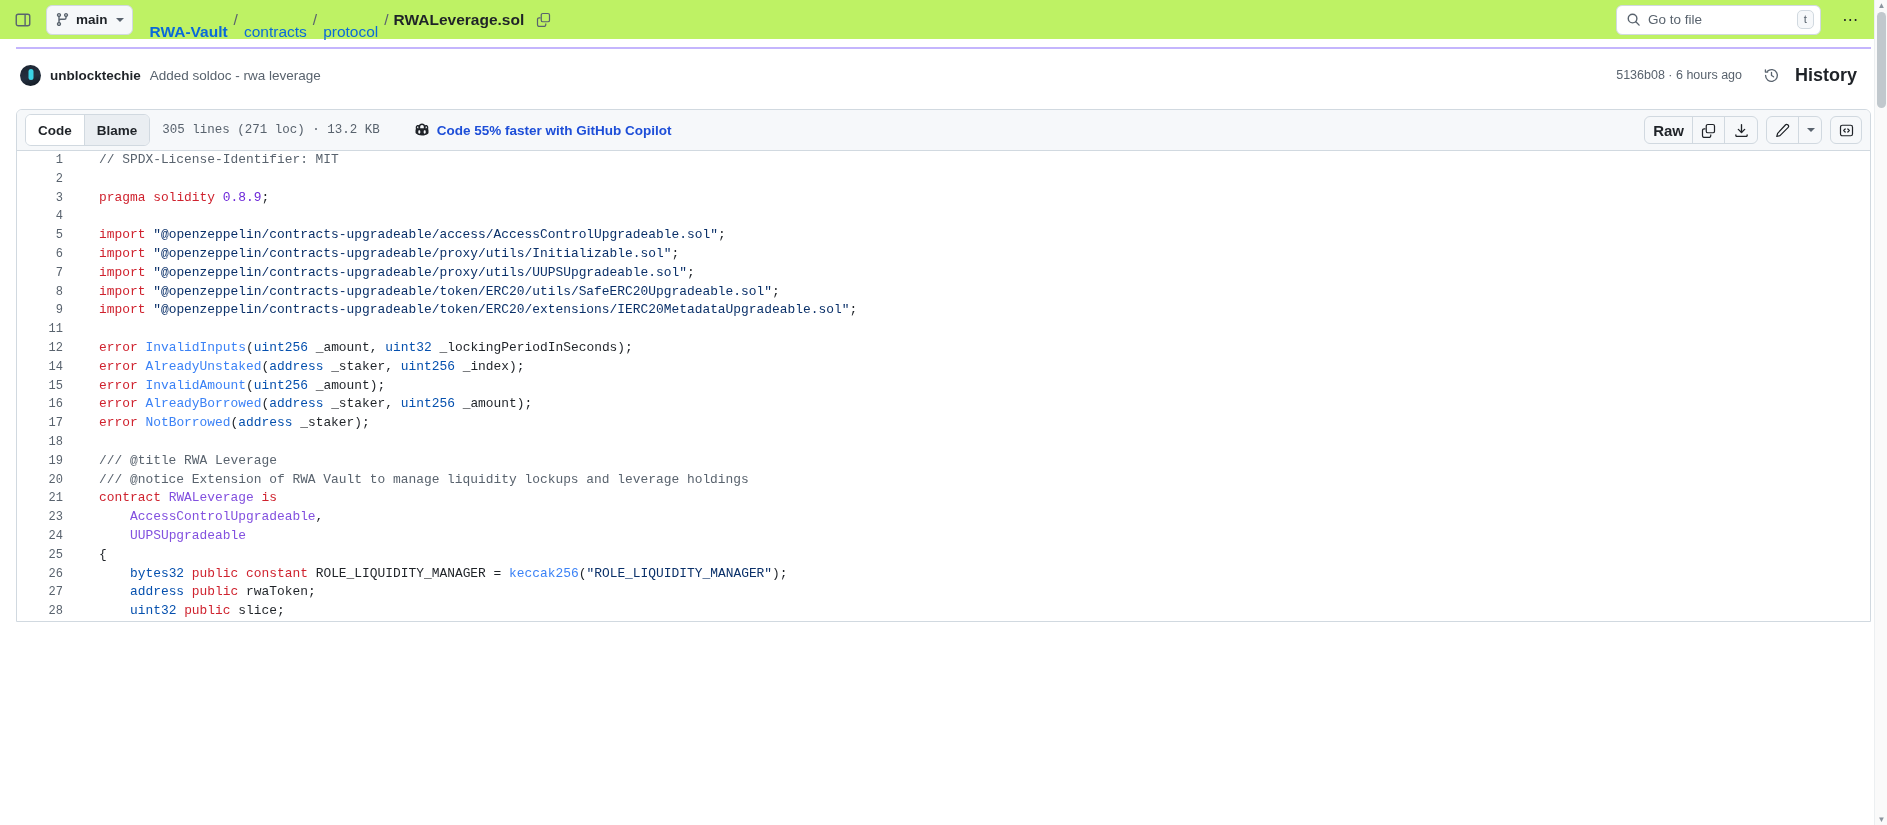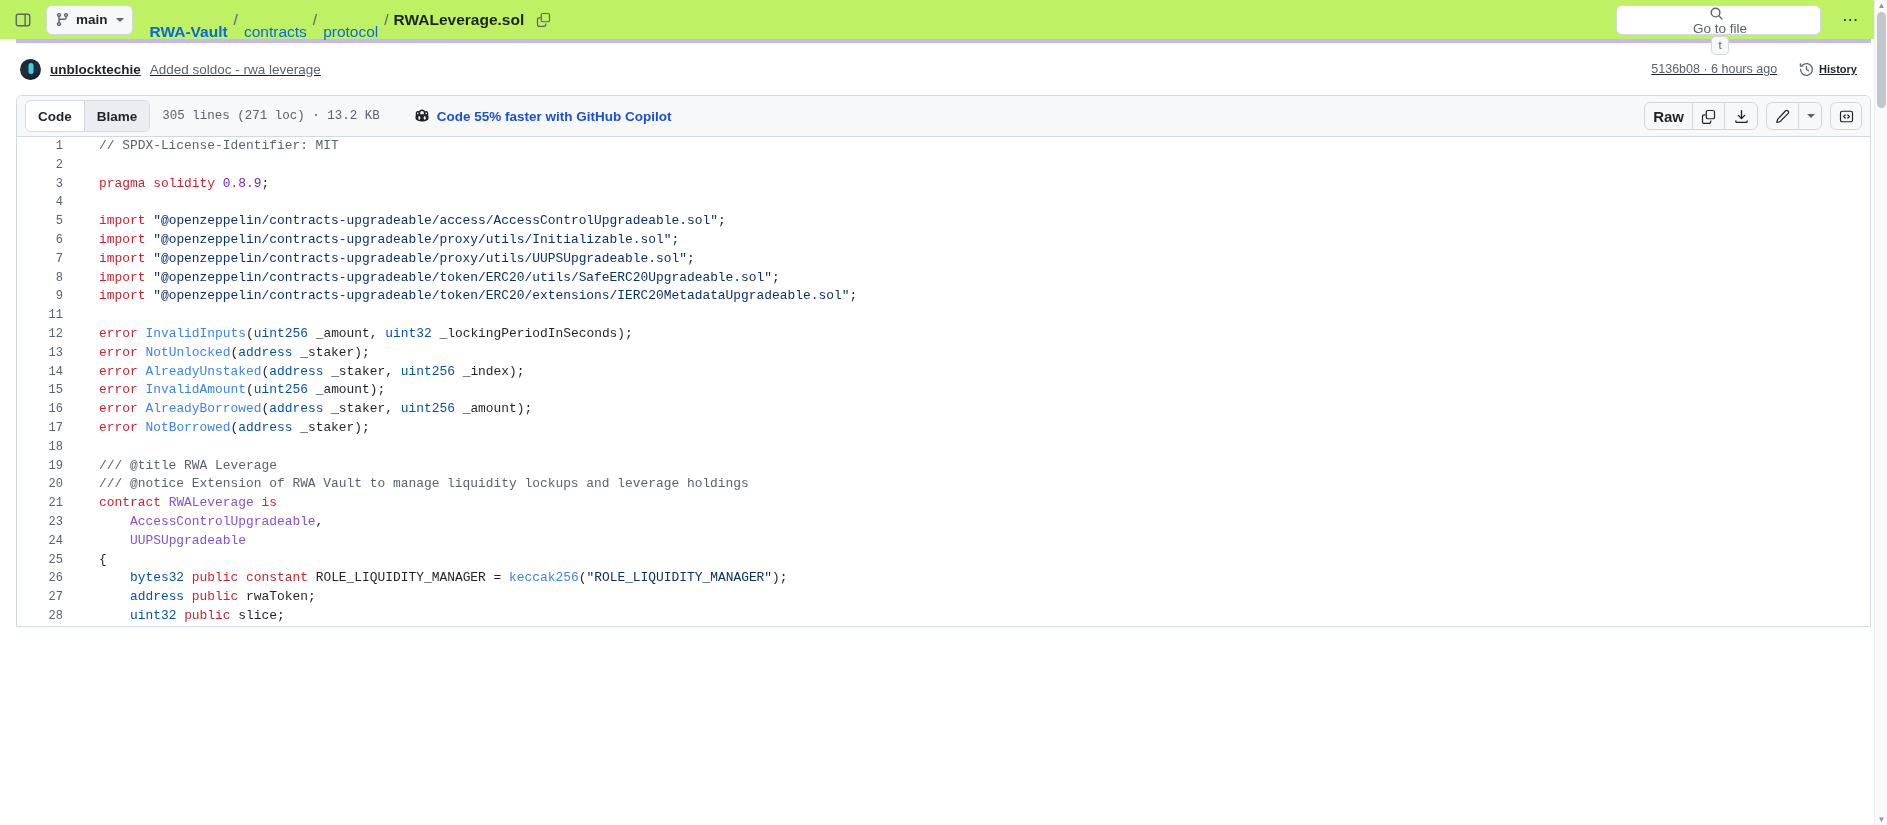--- a/index.html
+++ b/index.html
@@ -82,21 +82,20 @@
   .spacer { flex: 1; }
 
   .search-box {
     display: flex; align-items: center;
     width: 205px; height: 30px;
     border: 1px solid #d1d9e0;
     border-radius: 6px;
     background: #ffffff;
     padding: 0 6px 0 9px;
     cursor: text;
-    flex-direction: column;
   }
   .search-icon { color: #59636e; display: flex; margin-right: 7px; }
   .search-ph {
     flex: 1;
     font-size: 13.5px;
     color: #59636e;
   }
   .kbd {
     border: 1px solid #d1d9e0;
     border-radius: 5px;
@@ -113,23 +112,22 @@
     display: flex; align-items: center; justify-content: center;
     border-radius: 6px;
     cursor: pointer;
     color: #1f2328;
     font-size: 16px;
     letter-spacing: 1.5px;
   }
 
   
   .commit-wrap {
-    margin: 0 16px;
-    border-top: 4px solid #c4b5fd;
-    text-decoration: underline;
+    margin: 8px 16px;
+    border-top: 2px solid #c4b5fd;
   }
   .commit-row {
     display: flex;
     align-items: center;
     height: 52px;
     padding: 0 8px 0 4px;
   }
   .avatar {
     width: 21px; height: 21px;
     border-radius: 50%;
@@ -160,22 +158,22 @@
     color: #59636e;
     cursor: pointer;
   }
   .commit-meta {
     font-size: 12.5px;
     color: #59636e;
     margin-right: 16px;
   }
   .commit-sha { cursor: pointer; }
   .history-btn {
-    display: flex; align-items: center; gap: 5px;
-    font-size: 11px;
+    display: flex; align-items: center; gap: 16px;
+    font-size: 18px;
     font-weight: 600;
     color: #1f2328;
     cursor: pointer;
     padding: 4px 6px;
     border-radius: 6px;
   }
   .history-icon { color: #59636e; display: flex; }
 
   
   .file-panel {
@@ -469,21 +467,20 @@
       <div class="code-line"><div class="ln">2</div><div class="lc"></div></div>
       <div class="code-line"><div class="ln">3</div><div class="lc"><span class="t-kw">pragma</span><span class="t-pln"> </span><span class="t-kw">solidity</span><span class="t-pln"> </span><span class="t-num">0.8.9</span><span class="t-pln">;</span></div></div>
       <div class="code-line"><div class="ln">4</div><div class="lc"></div></div>
       <div class="code-line"><div class="ln">5</div><div class="lc"><span class="t-kw">import</span><span class="t-pln"> </span><span class="t-str">"@openzeppelin/contracts-upgradeable/access/AccessControlUpgradeable.sol"</span><span class="t-pln">;</span></div></div>
       <div class="code-line"><div class="ln">6</div><div class="lc"><span class="t-kw">import</span><span class="t-pln"> </span><span class="t-str">"@openzeppelin/contracts-upgradeable/proxy/utils/Initializable.sol"</span><span class="t-pln">;</span></div></div>
       <div class="code-line"><div class="ln">7</div><div class="lc"><span class="t-kw">import</span><span class="t-pln"> </span><span class="t-str">"@openzeppelin/contracts-upgradeable/proxy/utils/UUPSUpgradeable.sol"</span><span class="t-pln">;</span></div></div>
       <div class="code-line"><div class="ln">8</div><div class="lc"><span class="t-kw">import</span><span class="t-pln"> </span><span class="t-str">"@openzeppelin/contracts-upgradeable/token/ERC20/utils/SafeERC20Upgradeable.sol"</span><span class="t-pln">;</span></div></div>
       <div class="code-line"><div class="ln">9</div><div class="lc"><span class="t-kw">import</span><span class="t-pln"> </span><span class="t-str">"@openzeppelin/contracts-upgradeable/token/ERC20/extensions/IERC20MetadataUpgradeable.sol"</span><span class="t-pln">;</span></div></div>
       <div class="code-line"><div class="ln">11</div><div class="lc"></div></div>
       <div class="code-line"><div class="ln">12</div><div class="lc"><span class="t-kw">error</span><span class="t-pln"> </span><span class="t-fn">InvalidInputs</span><span class="t-pln">(</span><span class="t-typ">uint256</span><span class="t-pln"> _amount, </span><span class="t-typ">uint32</span><span class="t-pln"> _lockingPeriodInSeconds);</span></div></div>
-      <div class="code-line"><div class="ln">13</div><div class="lc"><span class="t-kw">error</span><span class="t-pln"> </span><span class="t-fn">NotUnlocked</span><span class="t-pln">(</span><span class="t-typ">address</span><span class="t-pln"> _staker);</span></div></div>
       <div class="code-line"><div class="ln">14</div><div class="lc"><span class="t-kw">error</span><span class="t-pln"> </span><span class="t-fn">AlreadyUnstaked</span><span class="t-pln">(</span><span class="t-typ">address</span><span class="t-pln"> _staker, </span><span class="t-typ">uint256</span><span class="t-pln"> _index);</span></div></div>
       <div class="code-line"><div class="ln">15</div><div class="lc"><span class="t-kw">error</span><span class="t-pln"> </span><span class="t-fn">InvalidAmount</span><span class="t-pln">(</span><span class="t-typ">uint256</span><span class="t-pln"> _amount);</span></div></div>
       <div class="code-line"><div class="ln">16</div><div class="lc"><span class="t-kw">error</span><span class="t-pln"> </span><span class="t-fn">AlreadyBorrowed</span><span class="t-pln">(</span><span class="t-typ">address</span><span class="t-pln"> _staker, </span><span class="t-typ">uint256</span><span class="t-pln"> _amount);</span></div></div>
       <div class="code-line"><div class="ln">17</div><div class="lc"><span class="t-kw">error</span><span class="t-pln"> </span><span class="t-fn">NotBorrowed</span><span class="t-pln">(</span><span class="t-typ">address</span><span class="t-pln"> _staker);</span></div></div>
       <div class="code-line"><div class="ln">18</div><div class="lc"></div></div>
       <div class="code-line"><div class="ln">19</div><div class="lc"><span class="t-cmt">/// @title RWA Leverage</span></div></div>
       <div class="code-line"><div class="ln">20</div><div class="lc"><span class="t-cmt">/// @notice Extension of RWA Vault to manage liquidity lockups and leverage holdings</span></div></div>
       <div class="code-line"><div class="ln">21</div><div class="lc"><span class="t-kw">contract</span><span class="t-pln"> </span><span class="t-cls">RWALeverage</span><span class="t-pln"> </span><span class="t-kw">is</span></div></div>
       <div class="code-line"><div class="ln">23</div><div class="lc"><span class="t-pln">    </span><span class="t-cls">AccessControlUpgradeable</span><span class="t-pln">,</span></div></div>
       <div class="code-line"><div class="ln">24</div><div class="lc"><span class="t-pln">    </span><span class="t-cls">UUPSUpgradeable</span></div></div>

